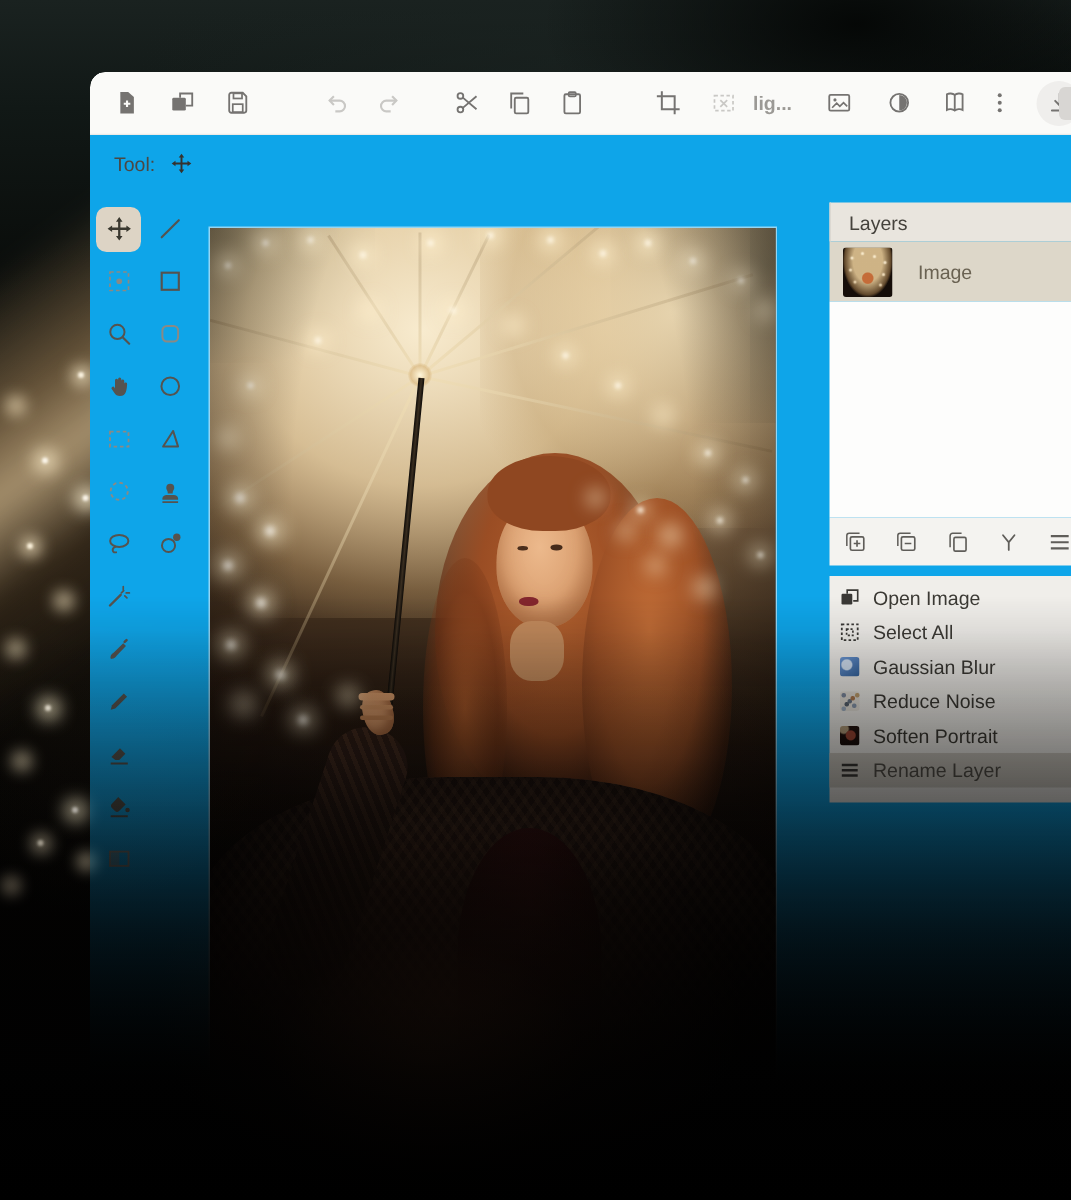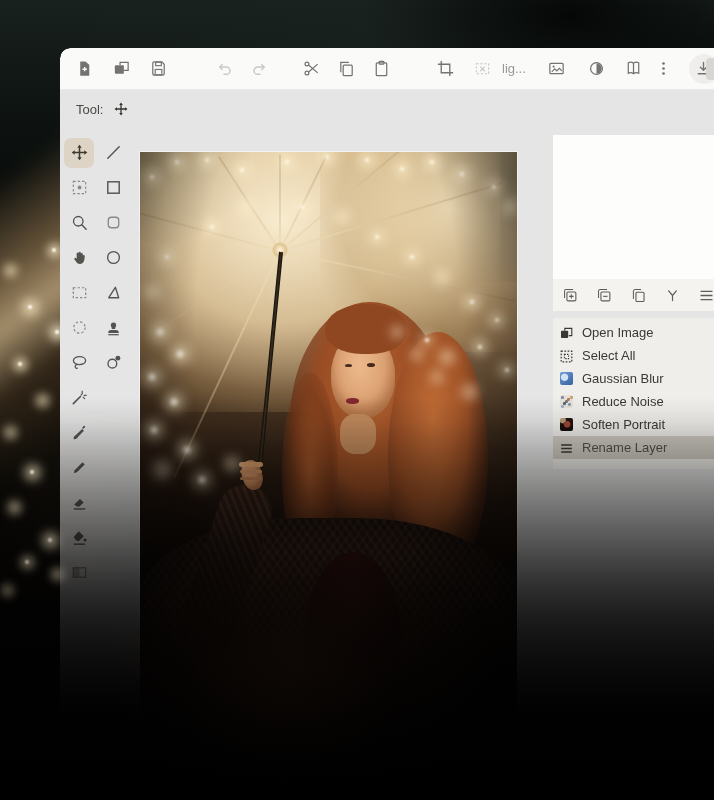--- a/index.html
+++ b/index.html
@@ -28,24 +28,24 @@
   
   .window{position:absolute;left:60px;top:48px;width:654px;height:672px;border-top-left-radius:10px;overflow:hidden;
     box-shadow:0 8px 40px rgba(0,0,0,.5);
     -webkit-mask-image:linear-gradient(to bottom,#000 0%,#000 52%,rgba(0,0,0,.6) 70%,rgba(0,0,0,.25) 85%,transparent 100%);
             mask-image:linear-gradient(to bottom,#000 0%,#000 52%,rgba(0,0,0,.6) 70%,rgba(0,0,0,.25) 85%,transparent 100%);}
   .toolbar{position:absolute;left:0;top:0;right:0;height:42px;background:#fafaf8;border-top-left-radius:10px;display:flex;align-items:center;padding-left:13px;box-sizing:border-box;border-bottom:1px solid #eceae7;}
   .tbtn{width:22px;height:22px;display:flex;align-items:center;justify-content:center;color:#757371;flex:0 0 auto;}
   .tbtn svg{width:19px;height:19px;}
   .tbtn.disabled{color:#c9c8c5;}
   .tbtn.circle{width:30px;height:30px;background:#efeeec;border-radius:50%;}
-  .tb-file{font-size:13px;color:#9b9995;flex:0 0 auto;}
+  .tb-file{font-size:13px;color:#9b9995;flex:0 0 auto;font-weight:bold;}
   .tb-sliver{position:absolute;right:-4px;top:10px;width:12px;height:22px;background:#d8d6d3;border-radius:4px;}
 
-  .workspace{position:absolute;left:0;top:42px;right:0;bottom:0;background:#e5e5e5;}
+  .workspace{position:absolute;left:0;top:42px;right:0;bottom:0;background:#0ea5e9;}
   .tool-row{position:absolute;left:16px;top:11px;display:flex;align-items:center;gap:10px;}
   .tool-row .lbl{font-size:13px;color:#4b4843;}
   .tool-row .ticon{color:#35332f;width:16px;height:16px;}
   .tool-row .ticon svg{width:16px;height:16px;}
 
   .tools{position:absolute;left:2px;top:45px;display:grid;grid-template-columns:34px 34px;grid-auto-rows:35px;justify-items:center;align-items:center;}
   .tool{width:30px;height:30px;display:flex;align-items:center;justify-content:center;color:#55534f;border-radius:7px;}
   .tool svg{width:19px;height:19px;}
   .tool.sel{background:#ddd4c5;color:#3a382f;}
   .tool.lite{color:#8b8984;}
@@ -389,20 +389,29 @@
           <div class="ph-sleeve"></div>
           <div class="ph-hand"></div>
           <div class="ph-fingers"></div>
           <div class="ph-lights"></div>
           <div class="ph-lights-core"></div>
           <div class="ph-vignette"></div>
         </div>
       </div>
 
       <div class="right">
+        <div class="panel-header">
+          <span>Layers</span>
+        </div>
+        <div class="layer-row">
+          <span class="thumb">
+              <i></i>
+            </span>
+          <span class="layer-name">Image</span>
+        </div>
         <div class="layers-body"></div>
         <div class="layers-toolbar">
           <span class="lbtn"><svg viewBox="0 0 20 20" fill="none" stroke="currentColor">
                 <path d="M3 13v-8.2A1.8 1.8 0 0 1 4.8 3H13" stroke-width="1.2"></path>
                 <rect x="5.8" y="5.8" width="10.5" height="10.5" rx="1.3" stroke-width="1.3"></rect>
                 <path d="M11 8.4v5.2M8.4 11h5.2" stroke-width="1.3"></path>
               </svg></span>
           <span class="lbtn"><svg viewBox="0 0 20 20" fill="none" stroke="currentColor">
                 <path d="M3 13v-8.2A1.8 1.8 0 0 1 4.8 3H13" stroke-width="1.2"></path>
                 <rect x="5.8" y="5.8" width="10.5" height="10.5" rx="1.3" stroke-width="1.3"></rect>

